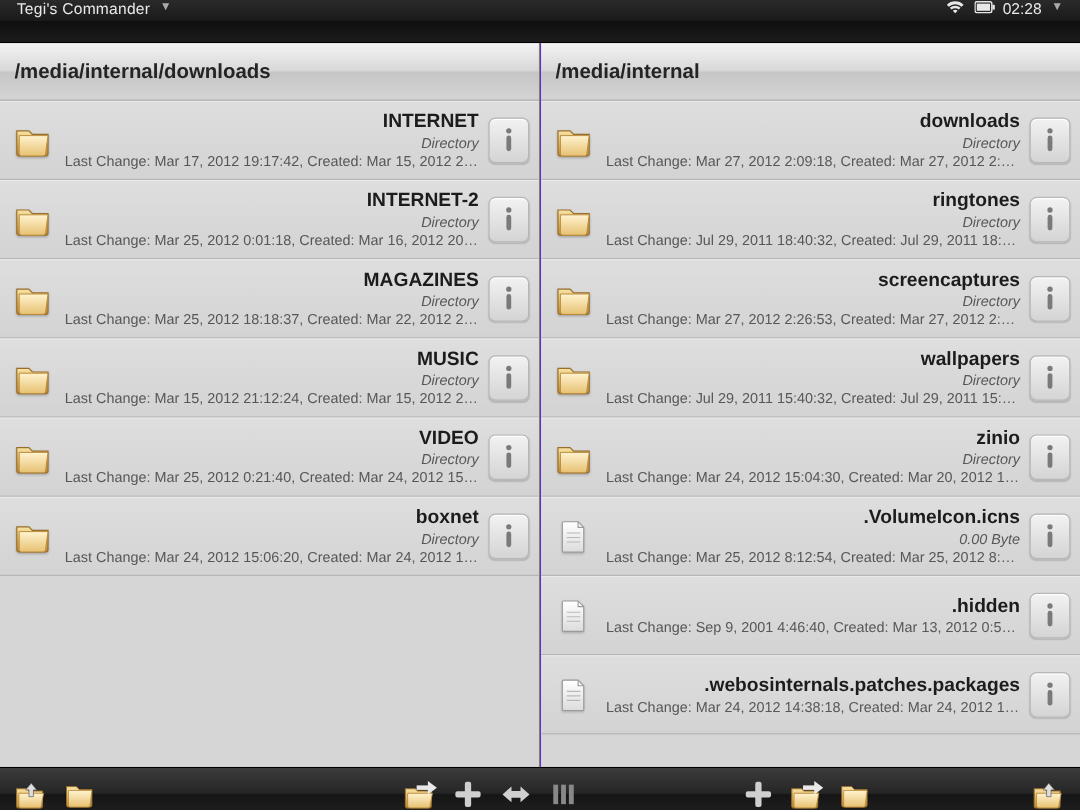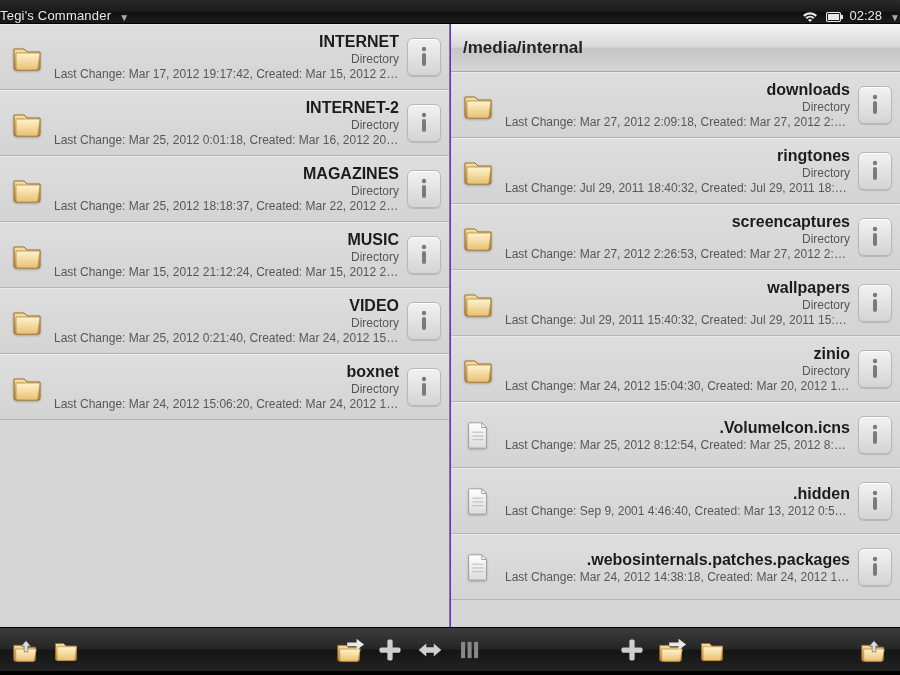--- a/index.html
+++ b/index.html
@@ -1,23 +1,23 @@
 <!DOCTYPE html>
 <html><head>
 <meta charset="utf-8">
 <style>
 * { margin: 0; padding: 0; box-sizing: border-box; font-family: "Prelude", "Helvetica Neue", Arial, sans-serif; }
 html, body { width: 900px; height: 675px; overflow: hidden; background: #000; }
 
 
 .statusbar {
-  height: 24px;
+  height: 36px;
   background: linear-gradient(to bottom, #2a2a2a, #1a1a1a 50%, #0f0f0f 51%, #1c1c1c);
-  display: flex; align-items: flex-end; color: #e8e8e8;
-  padding: 0 0;
+  display: flex; align-items: flex-start; color: #e8e8e8;
+  padding: 0 14px;
   border-bottom: 1px solid #000;
   font-size: 13px;
 }
 .statusbar .app-title { font-weight: 500; letter-spacing: 0.2px; }
 .statusbar .menu-arrow { margin-left: 8px; color: #aaa; font-size: 10px; }
 .statusbar .spacer { flex: 1; }
 .statusbar .sys-icon { margin-left: 8px; display: inline-flex; align-items: center; }
 .statusbar .clock { margin: 0 0 0 6px; font-weight: 500; }
 
 
@@ -42,21 +42,21 @@
   height: 66px;
   padding: 6px 8px 6px 10px;
   background: linear-gradient(to bottom, #dedede, #d3d3d3);
   border-bottom: 1px solid #b6b6b6;
   border-top: 1px solid #eaeaea;
   text-align: right;
 }
 .row .thumb { width: 34px; height: 34px; flex: 0 0 34px; margin-right: 10px; display:flex; align-items:center; justify-content:center; }
 .row .meta { flex: 1; min-width: 0; color: #3a3a3a; }
 .row .name { font-size: 16px; font-weight: 700; color: #1c1c1c; white-space: nowrap; overflow: hidden; text-overflow: ellipsis; }
-.row .type { font-size: 12px; color: #575757; margin-top: 1px; }
+.row .type { font-size: 12px; color: #575757; margin-top: 1px; font-style: italic; }
 .row .dates { font-size: 12px; color: #575757; margin-top: 1px; white-space: nowrap; overflow: hidden; text-overflow: ellipsis; }
 
 .info-btn {
   flex: 0 0 34px; height: 38px; width: 34px;
   border-radius: 6px;
   background: linear-gradient(to bottom, #f2f2f2, #d4d4d4);
   border: 1px solid #b7b7b7;
   box-shadow: inset 0 1px 0 #fff, 0 1px 1px rgba(0,0,0,0.15);
   display: flex; align-items: center; justify-content: center;
   margin-left: 8px;
@@ -98,20 +98,23 @@
         <rect x="2" y="3" width="11" height="6" fill="#e8e8e8"></rect>
         <rect x="15" y="4" width="2" height="4" fill="#e8e8e8"></rect>
       </svg>
   </span>
   <span class="clock">02:28</span>
   <span class="menu-arrow">▼</span>
 </div>
 
 <div class="panes">
   <div class="pane left">
+    <div class="path-header">
+      <span>/media/internal/downloads</span>
+    </div>
     <div class="file-list" id="left-list">
     <div class="row">
       <div class="thumb">
             <svg class="folder-svg" width="32" height="32" viewBox="0 0 32 32">
     <path d="M3 8 h10 l3 3 h13 v16 a2 2 0 0 1 -2 2 H5 a2 2 0 0 1 -2 -2 Z" fill="url(#fg)" stroke="#9a6f2e" stroke-width="1"></path>
     <path d="M5 12 h24 l-2 15 a2 2 0 0 1 -2 2 H7 a2 2 0 0 1 -2 -2 Z" fill="url(#fg2)" stroke="#b88a3c" stroke-width="0.8"></path>
   </svg>
           </div>
       <div class="meta">
         <div class="name">INTERNET</div>
@@ -327,20 +330,21 @@
             <svg class="file-svg" width="30" height="30" viewBox="0 0 32 32">
     <path d="M7 3 h13 l5 5 v21 a1 1 0 0 1 -1 1 H7 a1 1 0 0 1 -1 -1 V4 a1 1 0 0 1 1 -1 Z" fill="url(#pg)" stroke="#9a9a9a"></path>
     <path d="M20 3 v5 h5" fill="none" stroke="#9a9a9a"></path>
     <line x1="10" y1="13" x2="22" y2="13" stroke="#b8b8b8"></line>
               <line x1="10" y1="17" x2="22" y2="17" stroke="#b8b8b8"></line>
               <line x1="10" y1="21" x2="22" y2="21" stroke="#b8b8b8"></line>
   </svg>
           </div>
       <div class="meta">
         <div class="name">.VolumeIcon.icns</div>
+        <div class="type">0.00 Byte</div>
         <div class="dates">Last Change: Mar 25, 2012 8:12:54, Created: Mar 25, 2012 8:12:55</div>
       </div>
       <div class="info-btn">
     <svg viewBox="0 0 10 24">
               <circle cx="5" cy="4" r="2.2" fill="#7a7a7a"></circle>
               <rect x="3" y="8" width="4" height="13" rx="2" fill="#7a7a7a"></rect>
             </svg>
   </div>
     </div>
     <div class="row">

